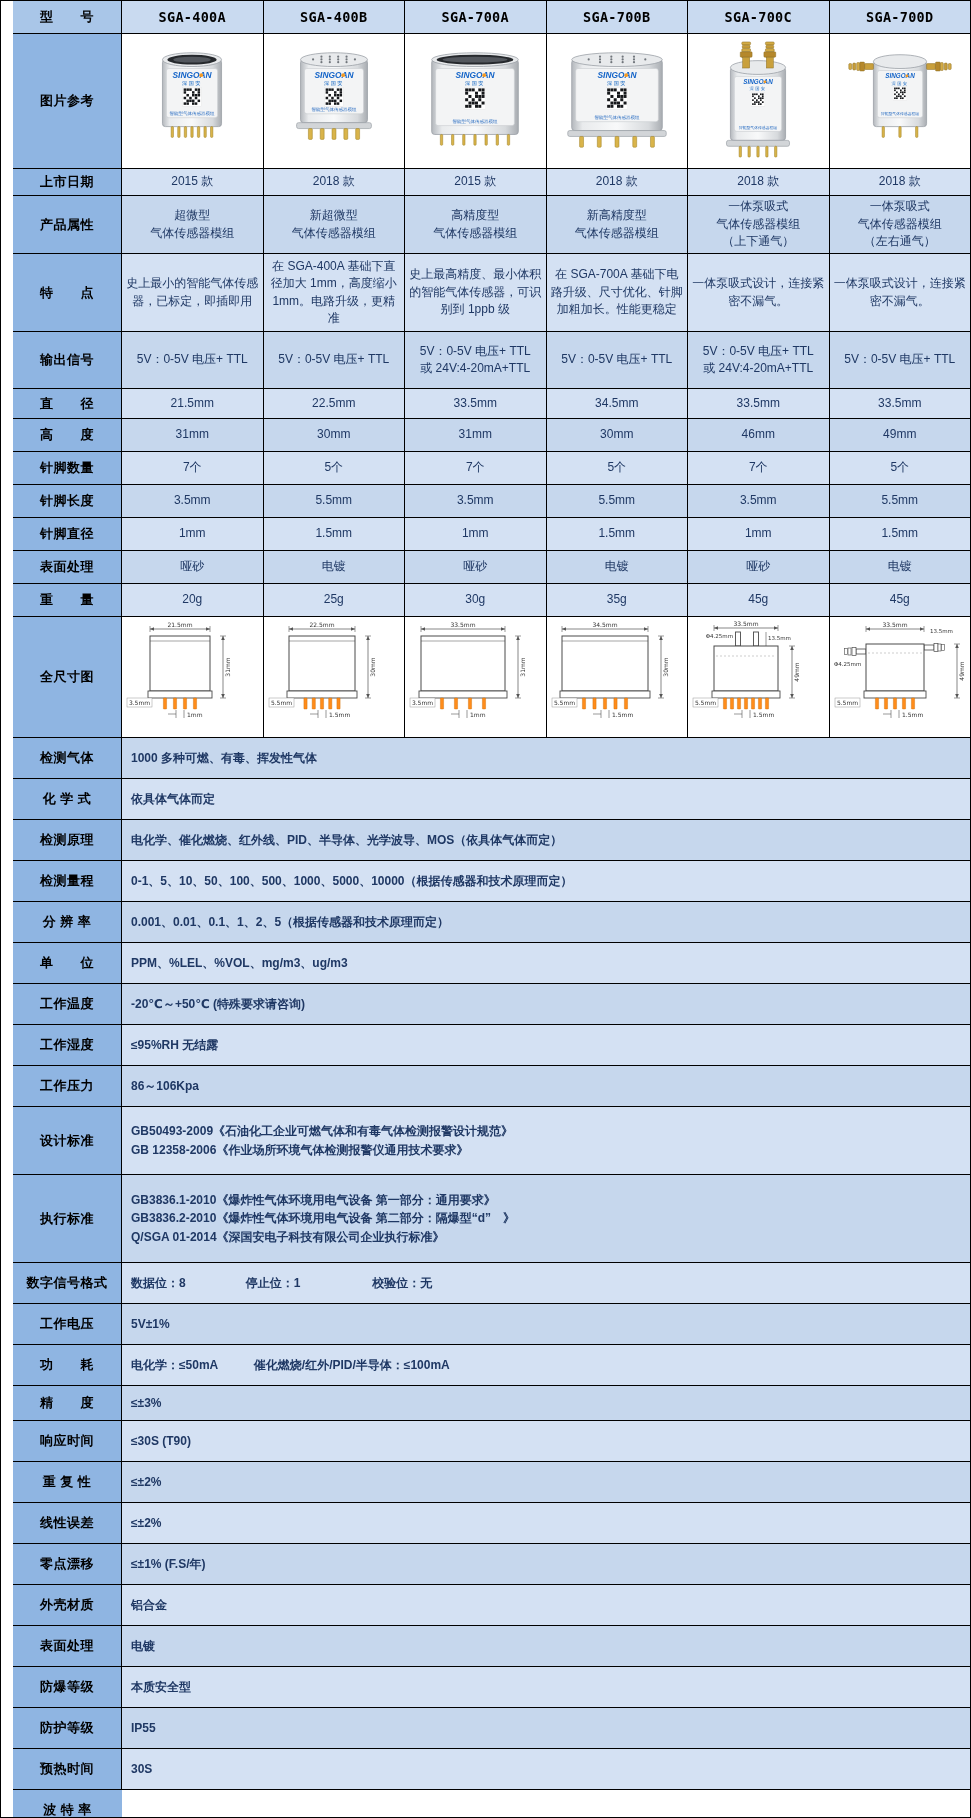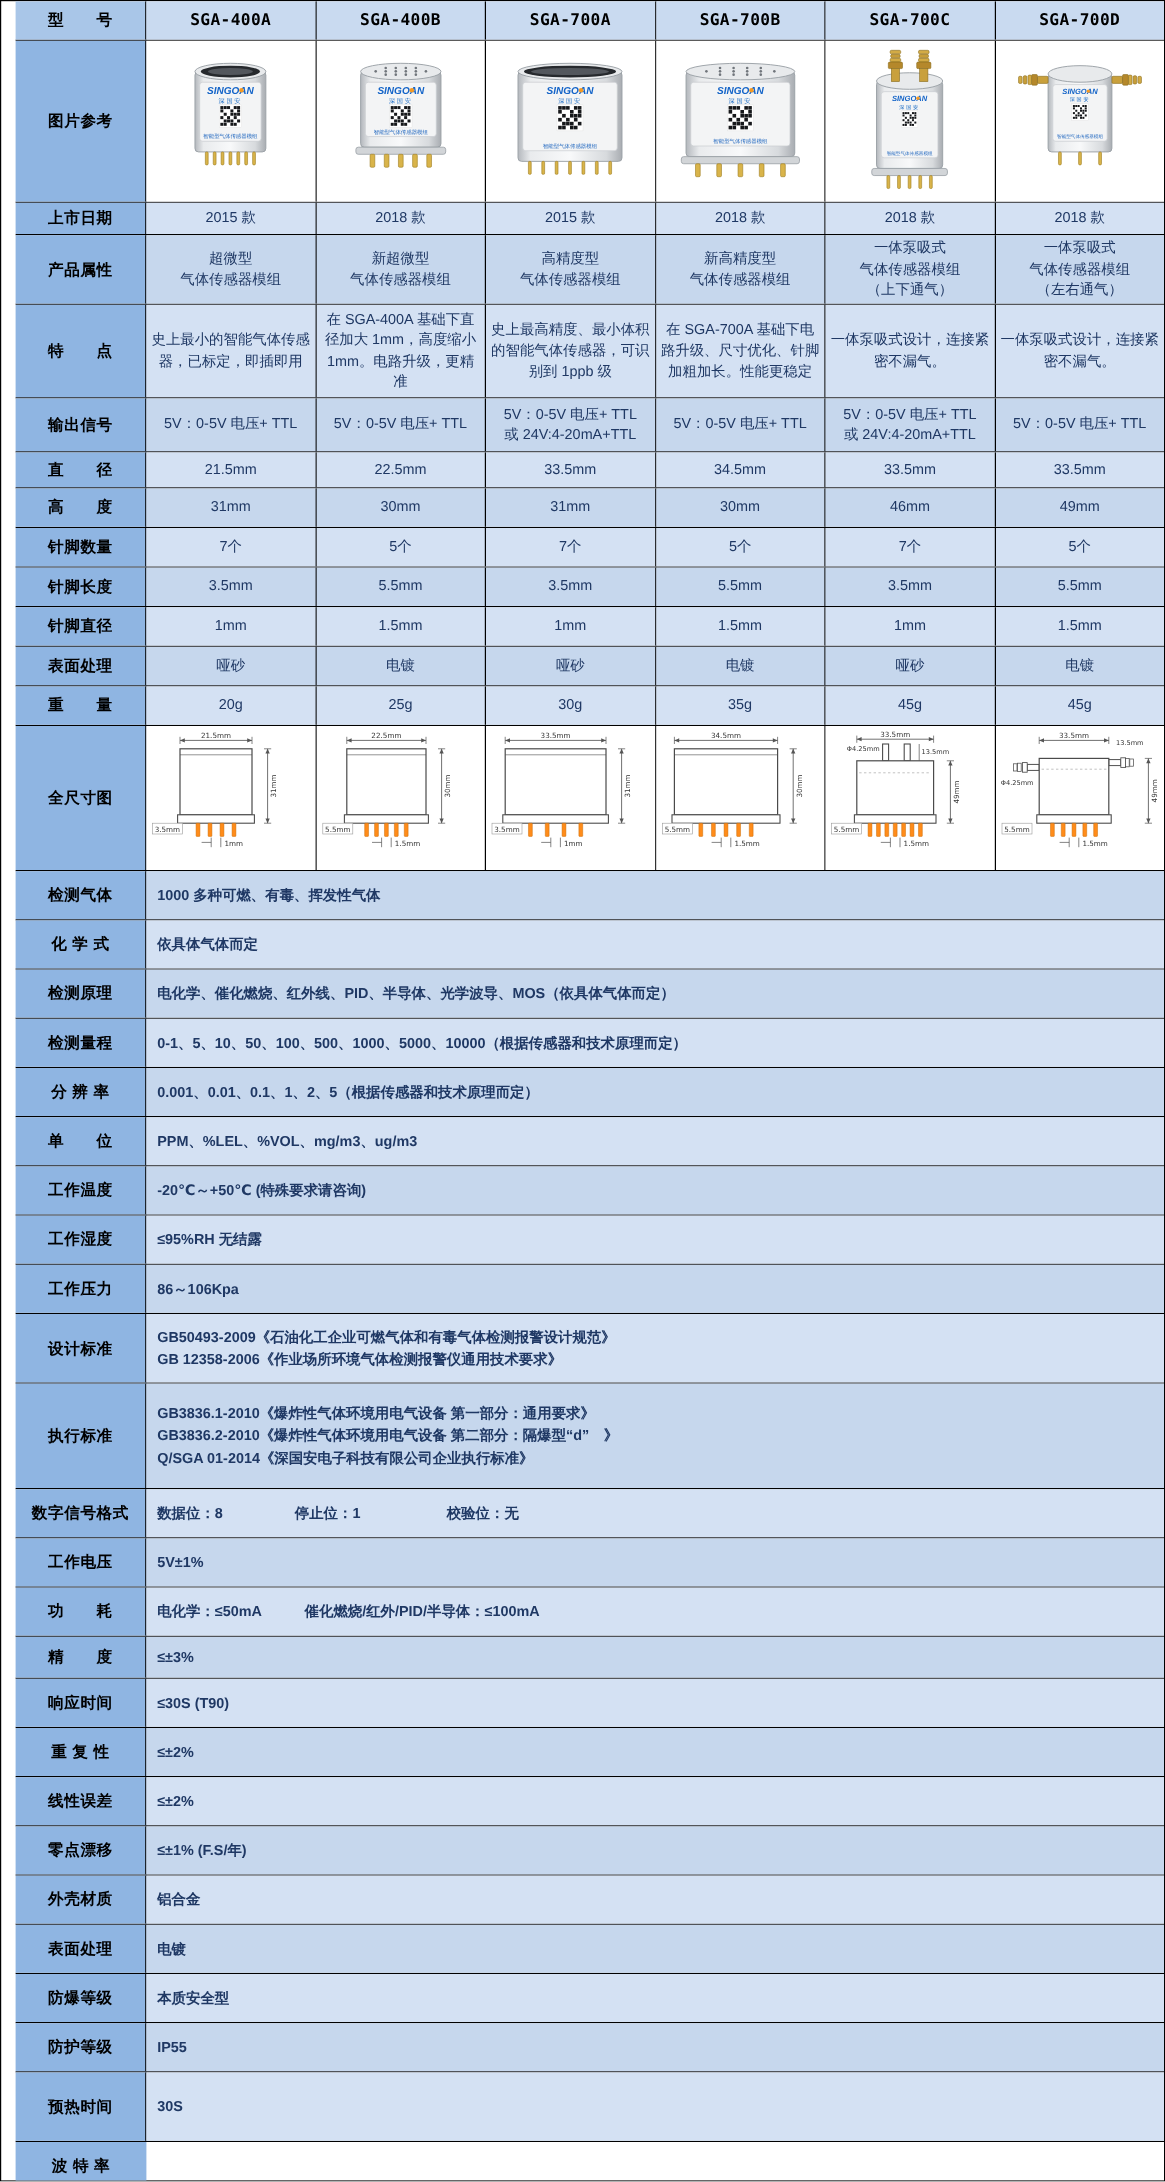--- a/index.html
+++ b/index.html
@@ -424,21 +424,21 @@
       </div>
       <div class="row" style="height:78px">
         <div class="cell label">特　　点</div>
         <div class="cell val rl">史上最小的智能气体传感器，已标定，即插即用</div>
         <div class="cell val rl">在 SGA-400A 基础下直径加大 1mm，高度缩小 1mm。电路升级，更精准</div>
         <div class="cell val rl">史上最高精度、最小体积的智能气体传感器，可识别到 1ppb 级</div>
         <div class="cell val rl">在 SGA-700A 基础下电路升级、尺寸优化、针脚加粗加长。性能更稳定</div>
         <div class="cell val rl">一体泵吸式设计，连接紧密不漏气。</div>
         <div class="cell val rl">一体泵吸式设计，连接紧密不漏气。</div>
       </div>
-      <div class="row" style="height:45px">
+      <div class="row" style="height:57px">
         <div class="cell label">输出信号</div>
         <div class="cell val rd">5V：0-5V 电压+ TTL</div>
         <div class="cell val rd">5V：0-5V 电压+ TTL</div>
         <div class="cell val rd">5V：0-5V 电压+ TTL
 或 24V:4-20mA+TTL</div>
         <div class="cell val rd">5V：0-5V 电压+ TTL</div>
         <div class="cell val rd">5V：0-5V 电压+ TTL
 或 24V:4-20mA+TTL</div>
         <div class="cell val rd">5V：0-5V 电压+ TTL</div>
       </div>
@@ -720,21 +720,21 @@
         <div class="cell val info-val rd">-20℃～+50℃ (特殊要求请咨询)</div>
       </div>
       <div class="row" style="height:41px">
         <div class="cell label">工作湿度</div>
         <div class="cell val info-val rl">≤95%RH 无结露</div>
       </div>
       <div class="row" style="height:41px">
         <div class="cell label">工作压力</div>
         <div class="cell val info-val rd">86～106Kpa</div>
       </div>
-      <div class="row" style="height:58px">
+      <div class="row" style="height:68px">
         <div class="cell label">设计标准</div>
         <div class="cell val info-val rl">GB50493-2009《石油化工企业可燃气体和有毒气体检测报警设计规范》
 GB 12358-2006《作业场所环境气体检测报警仪通用技术要求》</div>
       </div>
       <div class="row" style="height:88px">
         <div class="cell label">执行标准</div>
         <div class="cell val info-val rd">GB3836.1-2010《爆炸性气体环境用电气设备 第一部分：通用要求》
 GB3836.2-2010《爆炸性气体环境用电气设备 第二部分：隔爆型“d”　》
 Q/SGA 01-2014《深国安电子科技有限公司企业执行标准》</div>
       </div>
@@ -779,21 +779,21 @@
         <div class="cell val info-val rd">电镀</div>
       </div>
       <div class="row" style="height:41px">
         <div class="cell label">防爆等级</div>
         <div class="cell val info-val rl">本质安全型</div>
       </div>
       <div class="row" style="height:41px">
         <div class="cell label">防护等级</div>
         <div class="cell val info-val rd">IP55</div>
       </div>
-      <div class="row" style="height:58px">
+      <div class="row" style="height:41px">
         <div class="cell label">预热时间</div>
         <div class="cell val info-val rl">30S</div>
       </div>
       <div class="row" style="height:41px">
         <div class="cell label">波 特 率</div>
       </div>
     </div>
 </div>
 
 </body></html>

